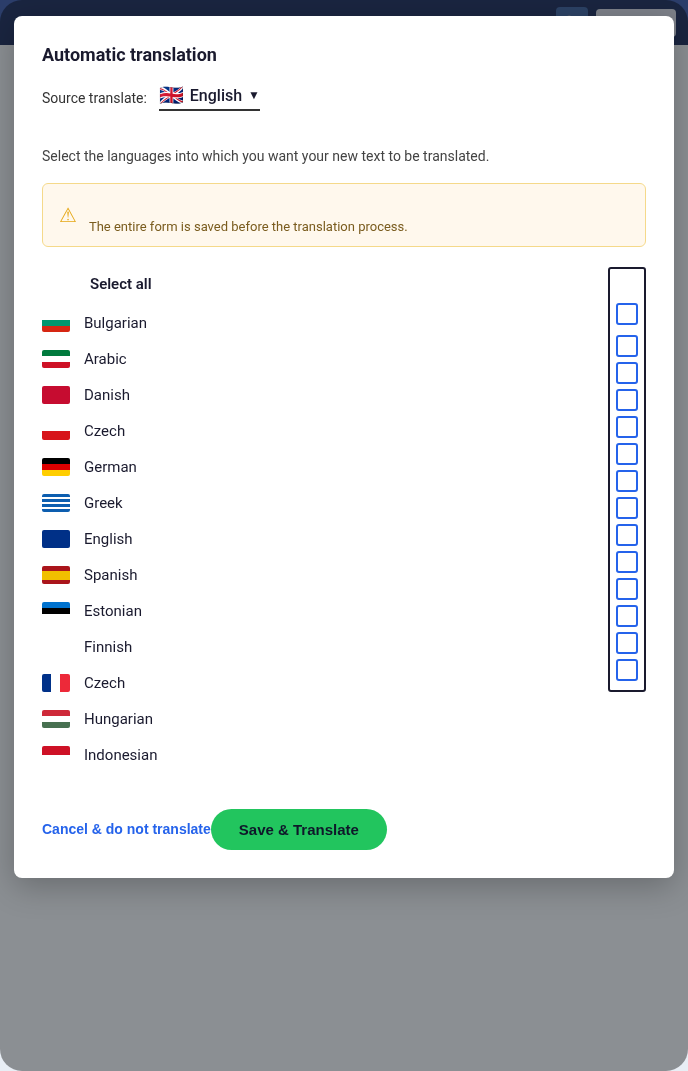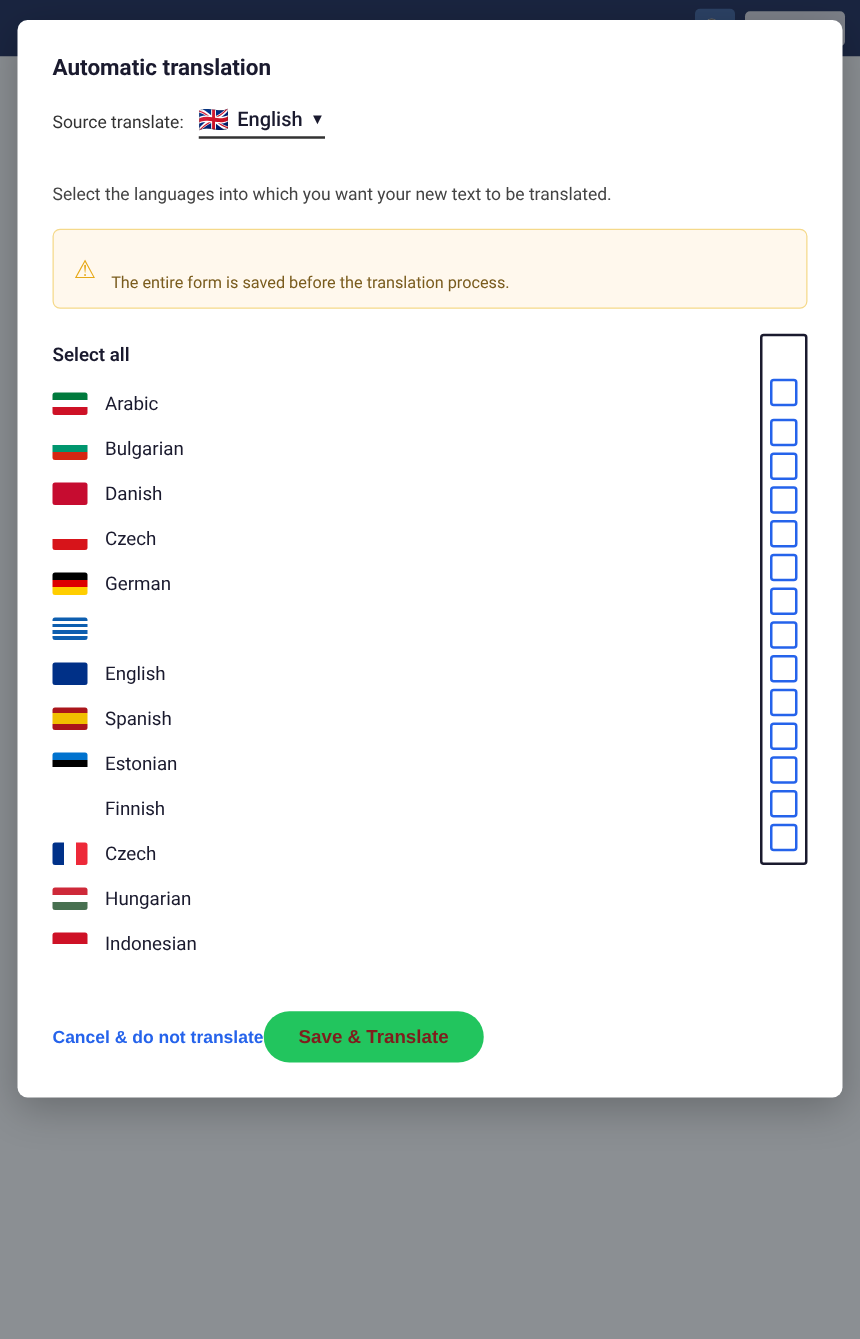--- a/index.html
+++ b/index.html
@@ -55,20 +55,21 @@
 
     
     .modal-overlay {
       position: absolute;
       inset: 0;
       background: rgba(0,0,0,0.4);
       display: flex;
       align-items: flex-start;
       justify-content: center;
       padding-top: 16px;
+      border-radius: 22px;
     }
 
     
     .modal {
       background: #ffffff;
       border-radius: 8px;
       width: 660px;
       max-height: 1040px;
       padding: 28px 28px 28px 28px;
       position: relative;
@@ -164,20 +165,21 @@
       flex: 1;
     }
 
     
     .select-all-row {
       display: flex;
       align-items: center;
       justify-content: space-between;
       padding: 8px 0;
       margin-bottom: 4px;
+      margin-left: 48px;
     }
 
     .select-all-label {
       font-size: 15px;
       font-weight: 600;
       color: #1a1a2e;
     }
 
     
     .checkbox-column {
@@ -248,21 +250,21 @@
       border: none;
       color: #2563eb;
       font-size: 14px;
       font-weight: 600;
       cursor: pointer;
       padding: 8px 0;
     }
 
     .btn-save {
       background: #22c55e;
-      color: #7f1d1d;
+      color: #0f172a;
       border: none;
       border-radius: 24px;
       padding: 12px 28px;
       font-size: 15px;
       font-weight: 600;
       cursor: pointer;
     }
 
     
     .flag-arabic { background: linear-gradient(180deg, #007A3D 33%, #fff 33%, #fff 66%, #CE1126 66%); }
@@ -316,41 +318,42 @@
     <div class="language-list-container">
 
       <div class="language-list">
 
         <div class="select-all-row">
           <span class="select-all-label">Select all</span>
         </div>
 
         <div id="lang-rows-container">
             <div class="lang-row">
+              <div class="lang-flag flag-bulgarian"></div>
+              <span class="lang-name">Bulgarian</span>
+            </div>
+            <div class="lang-row">
               <div class="lang-flag flag-arabic"></div>
               <span class="lang-name">Arabic</span>
             </div>
             <div class="lang-row">
-              <div class="lang-flag flag-bulgarian"></div>
-              <span class="lang-name">Bulgarian</span>
-            </div>
-            <div class="lang-row">
               <div class="lang-flag flag-danish"></div>
               <span class="lang-name">Danish</span>
             </div>
             <div class="lang-row">
               <div class="lang-flag flag-czech"></div>
               <span class="lang-name">Czech</span>
             </div>
             <div class="lang-row">
               <div class="lang-flag flag-german"></div>
               <span class="lang-name">German</span>
             </div>
             <div class="lang-row">
               <div class="lang-flag flag-greek"></div>
+              <span class="lang-name">Greek</span>
             </div>
             <div class="lang-row">
               <div class="lang-flag flag-english"></div>
               <span class="lang-name">English</span>
             </div>
             <div class="lang-row">
               <div class="lang-flag flag-spanish"></div>
               <span class="lang-name">Spanish</span>
             </div>
             <div class="lang-row">

